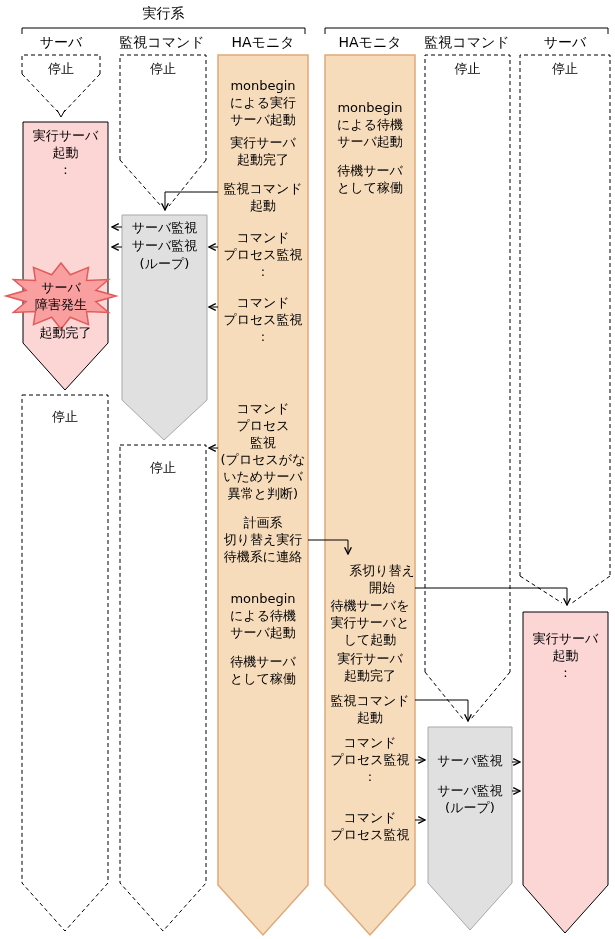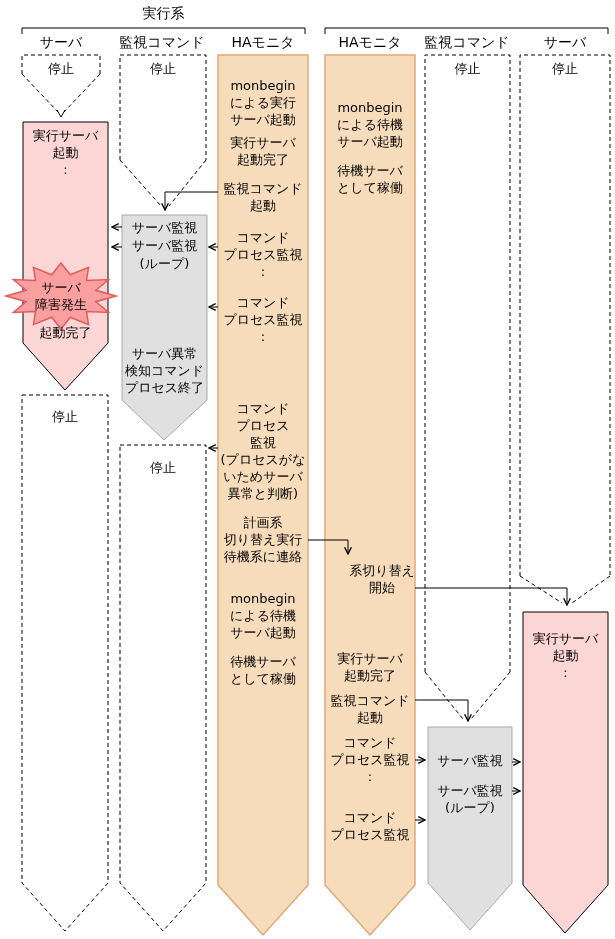--- a/index.html
+++ b/index.html
@@ -85,23 +85,20 @@
 起動
 :</div>
   <div class="lbl" style="left:8px;top:279px;width:106px">サーバ
 障害発生</div>
   <div class="lbl" style="left:23px;top:324px;width:85px">起動完了</div>
   <div class="lbl" style="left:22px;top:408px;width:86px">停止</div>
 
   <div class="lbl lh18" style="left:122px;top:219px;width:85px">サーバ監視
 サーバ監視
 (ループ)</div>
-  <div class="lbl" style="left:122px;top:345px;width:85px">サーバ異常
-検知コマンド
-プロセス終了</div>
   <div class="lbl" style="left:120px;top:459px;width:86px">停止</div>
 
   <div class="lbl" style="left:218px;top:77px;width:90px">monbegin
 による実行
 サーバ起動</div>
   <div class="lbl" style="left:218px;top:134px;width:90px">実行サーバ
 起動完了</div>
   <div class="lbl" style="left:218px;top:180px;width:90px">監視コマンド
 起動</div>
   <div class="lbl" style="left:218px;top:229px;width:90px">コマンド
@@ -125,20 +122,23 @@
   <div class="lbl" style="left:218px;top:653px;width:90px">待機サーバ
 として稼働</div>
 
   <div class="lbl" style="left:325px;top:99px;width:90px">monbegin
 による待機
 サーバ起動</div>
   <div class="lbl" style="left:325px;top:162px;width:90px">待機サーバ
 として稼働</div>
   <div class="lbl" style="left:325px;top:562px;width:114px">系切り替え
 開始</div>
+  <div class="lbl" style="left:325px;top:597px;width:90px">待機サーバを
+実行サーバと
+して起動</div>
   <div class="lbl" style="left:325px;top:650px;width:90px">実行サーバ
 起動完了</div>
   <div class="lbl" style="left:325px;top:692px;width:90px">監視コマンド
 起動</div>
   <div class="lbl" style="left:325px;top:734px;width:90px">コマンド
 プロセス監視
 :</div>
   <div class="lbl" style="left:325px;top:809px;width:90px">コマンド
 プロセス監視</div>
 

